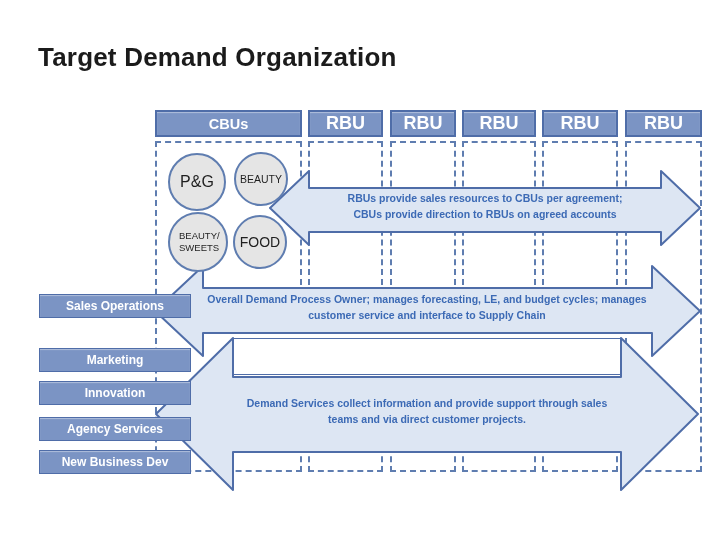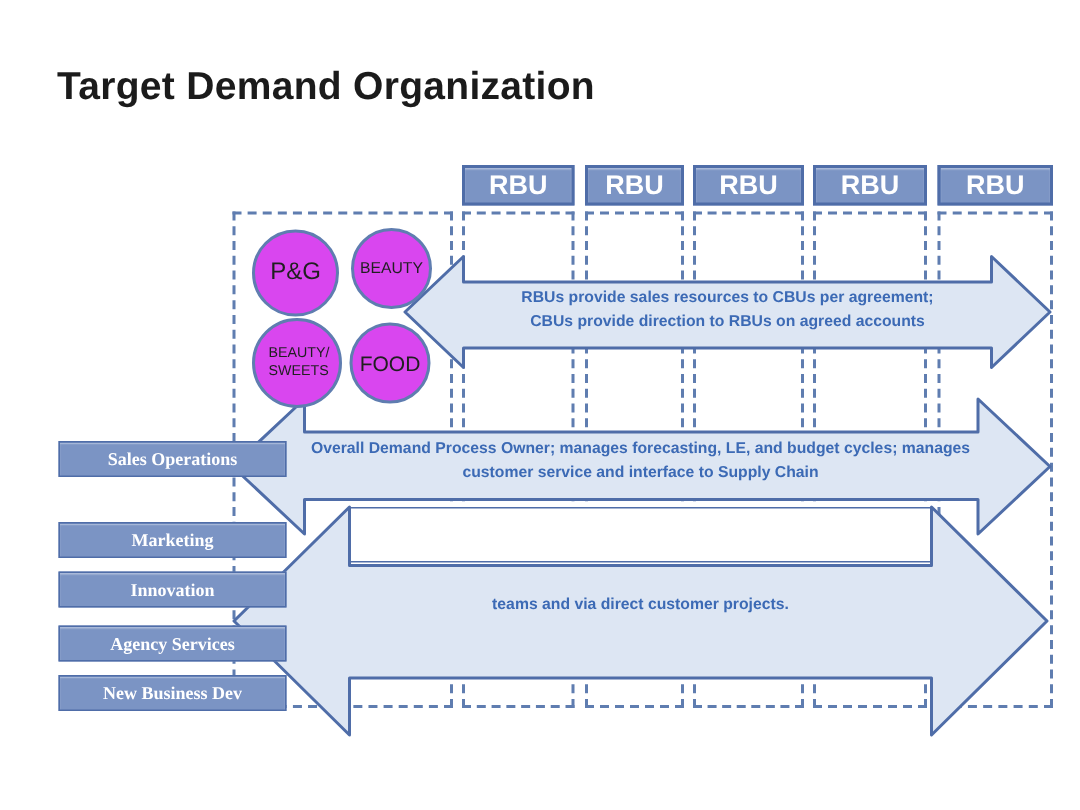--- a/index.html
+++ b/index.html
@@ -37,63 +37,65 @@
   .a2{left:153px;top:264px;z-index:6;}
   .a3{left:154px;top:336px;z-index:4;}
   .arrow-text{
     position:absolute;text-align:center;color:var(--arrow-text);
     font-weight:bold;font-size:10.5px;line-height:16px;
   }
   .t1{left:270px;top:190px;width:430px;z-index:9;text-align:center;}
   .t2{left:157px;top:291px;width:540px;z-index:7;}
   .t3{left:162px;top:395px;width:530px;z-index:5;}
   .circle{
-    position:absolute;background:#d946ef;border:2px solid var(--circle-border);
+    position:absolute;background:#e5e5e5;border:2px solid var(--circle-border);
     border-radius:50%;box-sizing:border-box;color:#1f1f1f;z-index:10;
     display:flex;align-items:center;justify-content:center;text-align:center;
   }
   .c-pg{left:168px;top:153px;width:58px;height:58px;font-size:16px;}
   .c-sweets{left:234px;top:152px;width:54px;height:54px;font-size:10.5px;}
   .c-bh{left:168px;top:212px;width:60px;height:60px;font-size:9.5px;justify-content:flex-start;padding-left:9px;}
   .c-bh .two-line span{display:block;line-height:12px;text-align:left;}
   .c-food{left:233px;top:215px;width:54px;height:54px;font-size:14px;}
   .lbl{
     position:absolute;left:39px;width:152px;height:24px;box-sizing:border-box;z-index:11;
     background:var(--box-fill);border:1.5px solid var(--box-border);
     box-shadow:inset 0 1px 1px rgba(255,255,255,.4);
     color:#fff;font-weight:bold;font-size:12px;
-    display:flex;align-items:center;justify-content:center;font-family:Liberation Serif, serif;
+    display:flex;align-items:center;justify-content:center;
   }
 </style>
 </head>
 <body>
 
 <div class="stage">
 
   <h1 class="title">Target Demand Organization</h1>
 
   <div class="col" style="left:155px;width:147px"></div>
   <div class="col" style="left:308px;width:75px"></div>
   <div class="col" style="left:390px;width:66px"></div>
   <div class="col" style="left:462px;width:74px"></div>
   <div class="col" style="left:542px;width:76px"></div>
   <div class="col" style="left:625px;width:77px"></div>
 
+  <div class="hdr" style="left:155px;width:147px;font-size:14.5px">CBUs</div>
   <div class="hdr" style="left:308px;width:75px">RBU</div>
   <div class="hdr" style="left:390px;width:66px">RBU</div>
   <div class="hdr" style="left:462px;width:74px">RBU</div>
   <div class="hdr" style="left:542px;width:76px">RBU</div>
   <div class="hdr" style="left:625px;width:77px">RBU</div>
 
   <div class="lane"></div>
 
   <svg class="arrow a3" width="548" height="156">
     <polygon points="2,78 79,2 79,41 467,41 467,2 544,78 467,154 467,116 79,116 79,154"></polygon>
   </svg>
   <div class="arrow-text t3">
+    <div>Demand Services collect information and provide support through sales</div>
     <div>teams and via direct customer projects.</div>
   </div>
 
   <svg class="arrow a2" width="550" height="94">
     <polygon points="2,47 50,2 50,24 499,24 499,2 547,47 499,92 499,69 50,69 50,92"></polygon>
   </svg>
   <div class="arrow-text t2">
     <div>Overall Demand Process Owner; manages forecasting, LE, and budget cycles; manages</div>
     <div>customer service and interface to  Supply Chain</div>
   </div>

